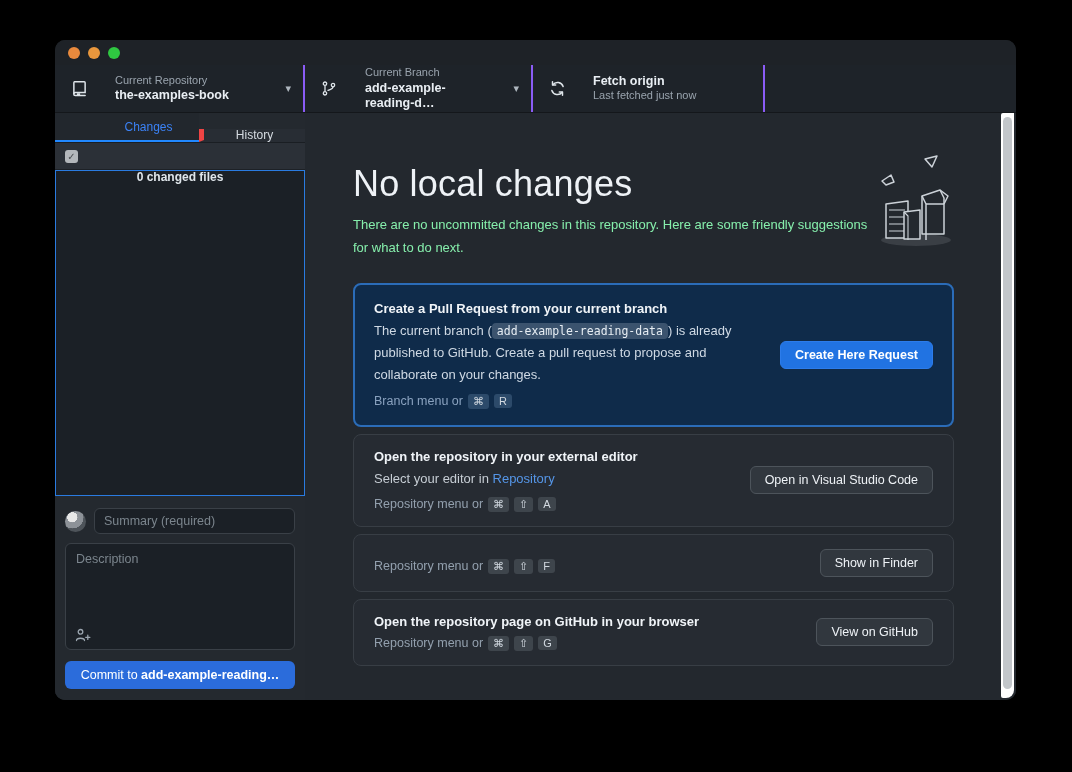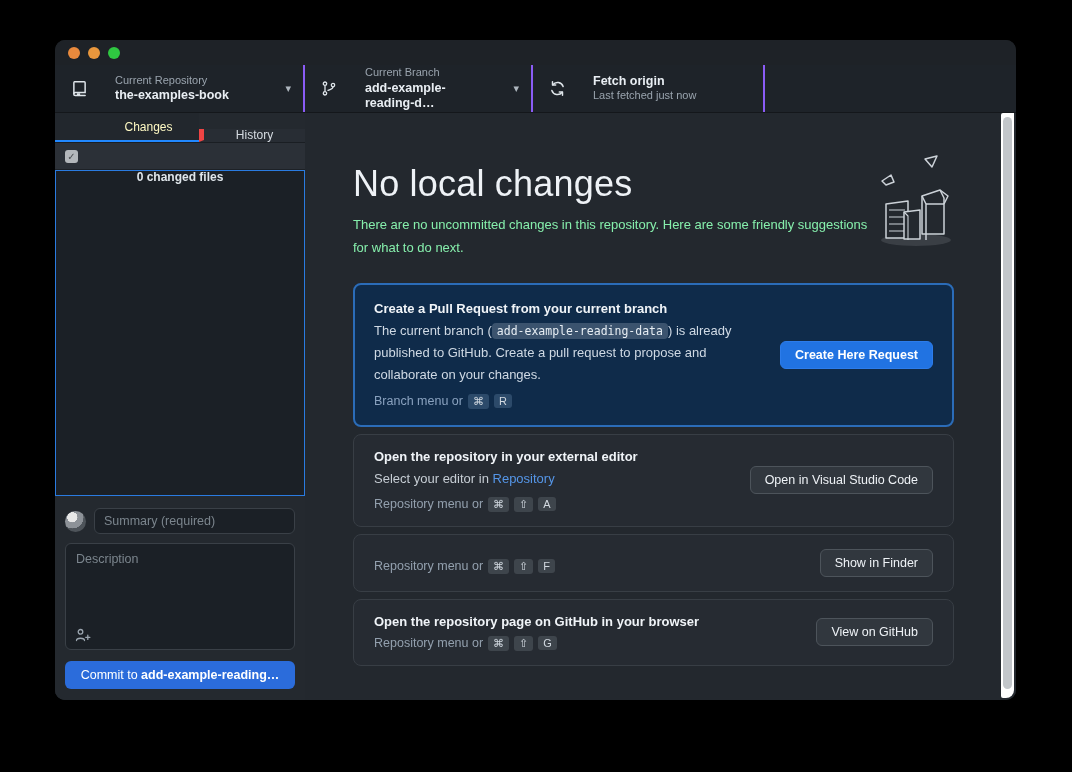--- a/index.html
+++ b/index.html
@@ -27,21 +27,21 @@
   .tb-repo { width:250px; } .tb-branch { width:228px; } .tb-fetch { width:232px; }
 
   
   .app-body { display:flex; height:587px; }
 
   
   .sidebar { width:250px; flex:none; display:flex; flex-direction:column; background:#24292f; }
   .tabs { height:30px; display:flex; border-bottom:1px solid #1a1e23; }
   .tab { flex:1; display:flex; align-items:center; justify-content:center;
          font-size:12px; color:#d6dce2; background:#282d34; border-bottom:2px solid transparent; cursor:default; }
-  .tab.active { background:#22272d; border-bottom:2px solid #2188ff; color:#fef9c3;padding-left:43px; }
+  .tab.active { background:#22272d; border-bottom:2px solid #2188ff; color:#3b82f6;padding-left:43px; }
   .tab + .tab { border-left:5px solid #ef4444;margin-top:16px; }
   .files-row { height:27px; background:#2b3037; display:flex; align-items:center;
                padding:0 10px; border-bottom:1px solid #1d2126; position:relative; }
   .checkbox { width:13px; height:13px; border-radius:3px; background:#b3b7bb;
               color:#4a4e52; font-size:10px; line-height:13px; text-align:center; }
   .files-label { position:absolute; left:0; right:0; text-align:center;
                  font-size:12px; font-weight:bold; color:#dfe5ea;margin-top:41px; }
   .changes-list { flex:1; background:#1b2026; border:1px solid #2a7be0; }
   .commit-form { padding:12px 10px 11px; background:#24292f; }
   .summary-row { display:flex; align-items:center; }

